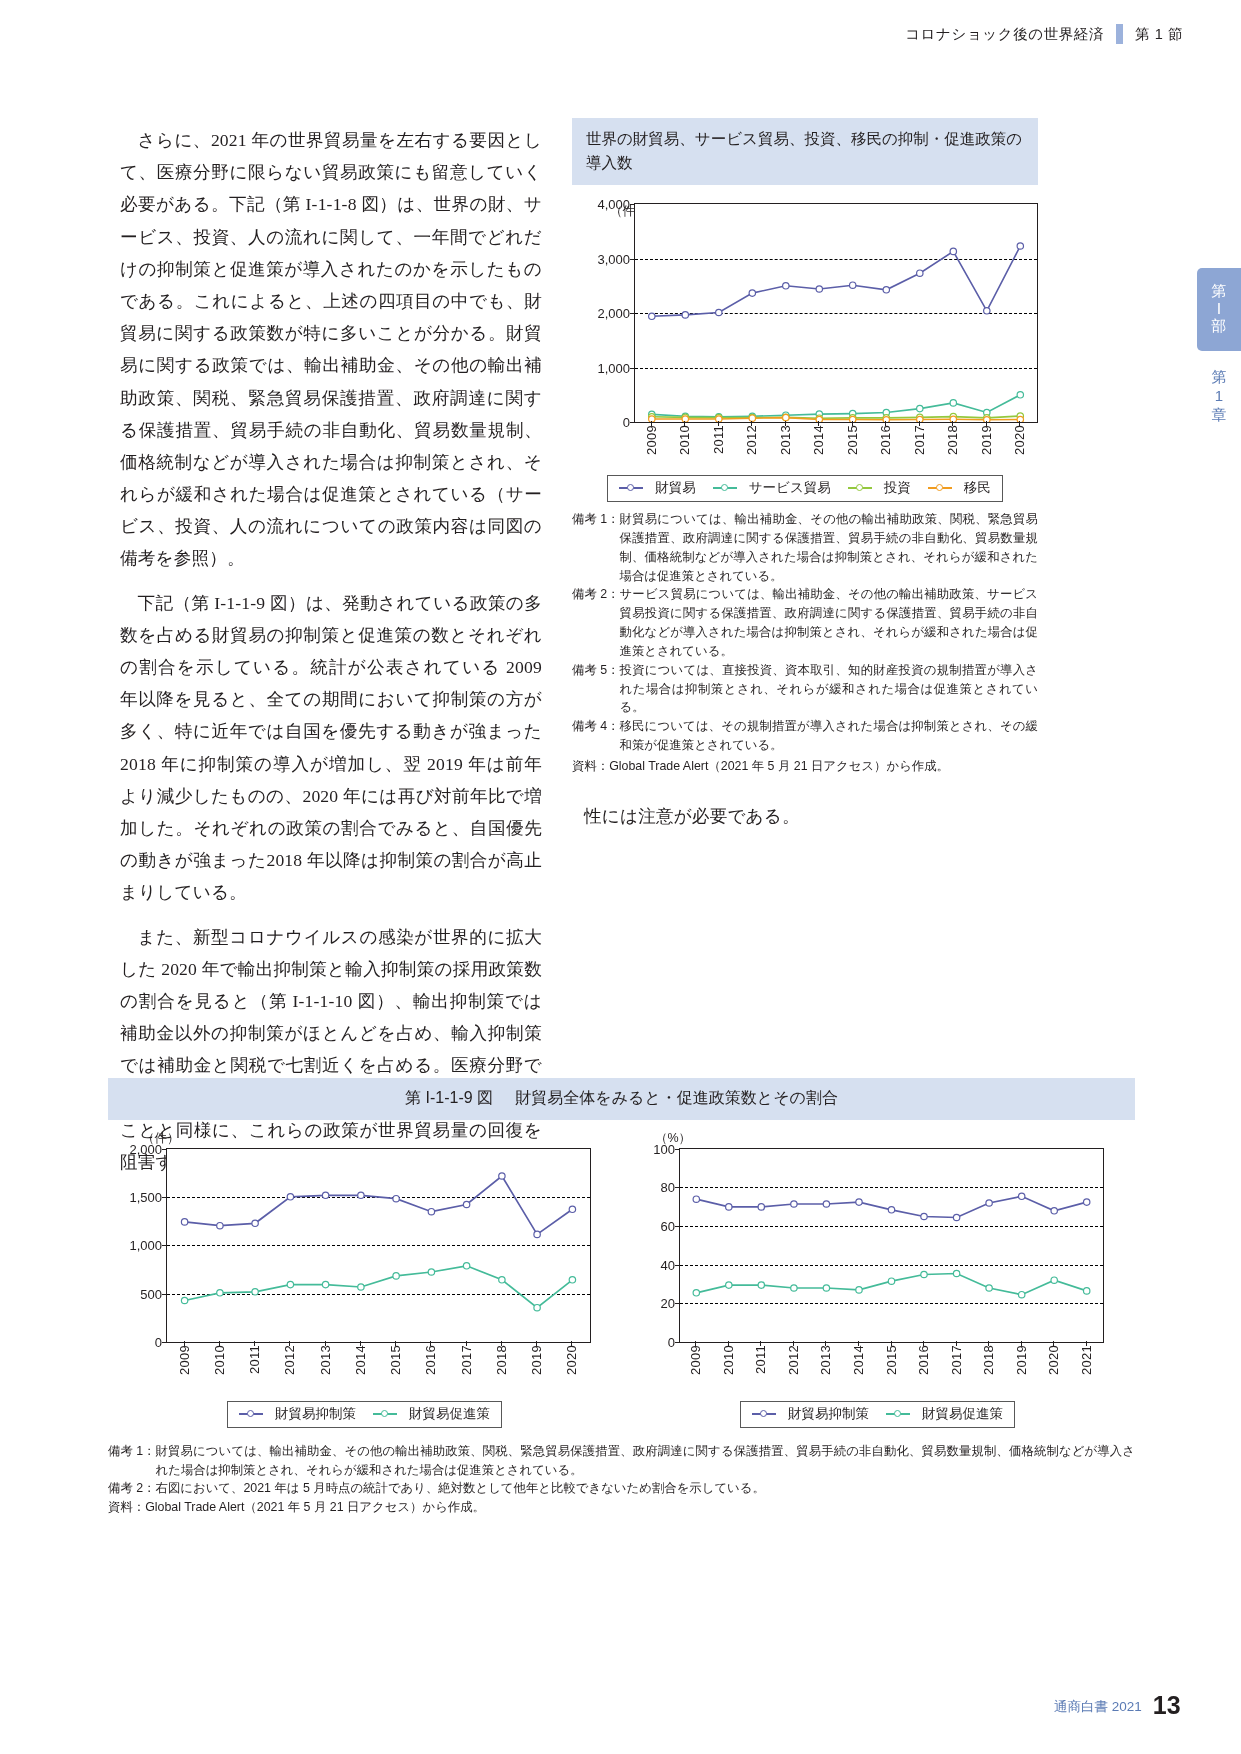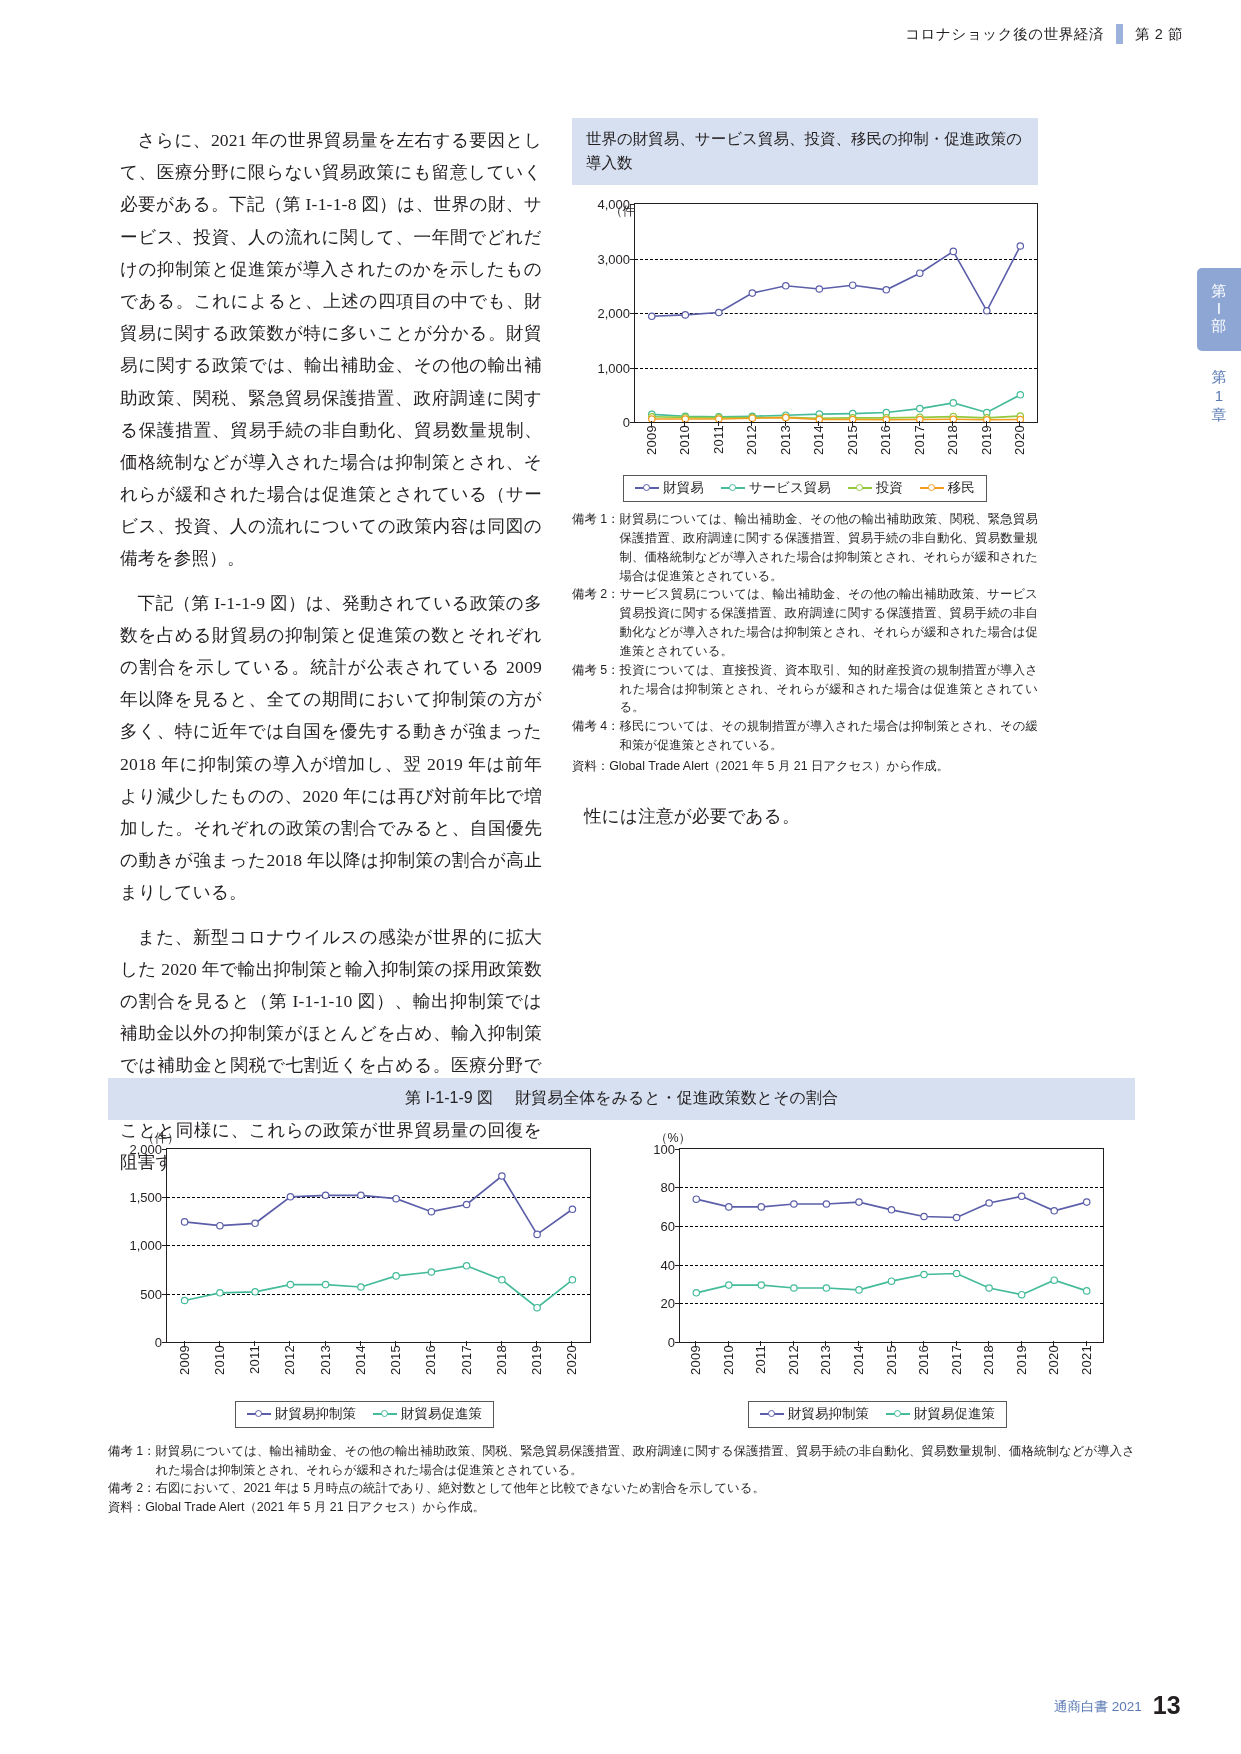--- a/index.html
+++ b/index.html
@@ -96,21 +96,21 @@
   }
   .xtickmark{position:absolute;top:0;border-left:1.2px solid #231f20;height:5px;}
 
   
   .legend {
     display:inline-flex; align-items:center; gap:17px;
     border:1px solid #585858; padding:3px 11px 4px 11px;
     font-family:"Liberation Sans", sans-serif; font-size:13.5px;
     background:#fff;
   }
-  .legend .li { display:inline-flex; align-items:center; gap:4px; white-space:nowrap;}
+  .legend .li { display:inline-flex; align-items:center; gap:12px; white-space:nowrap;}
   .legend .swatch { display:inline-block; width:24px; height:10px; position:relative; }
   .legend .swatch i {
     position:absolute; left:0; top:4px; width:24px; height:2px; display:block;
   }
   .legend .swatch b {
     position:absolute; left:8px; top:1px; width:7px; height:7px;
     border-radius:50%; background:#fff; display:block;
   }
 
   
@@ -139,21 +139,21 @@
   .footer .ftext { font-size:13.5px; color:#5b7bb4; padding-bottom:4px;}
 
   svg { display:block; }
 </style>
 </head>
 <body>
 
 <div class="runhead">
   <span class="rh-text">コロナショック後の世界経済</span>
   <span class="rh-bar"></span>
-  <span class="rh-sec">第 2 節</span>
+  <span class="rh-sec">第 1 節</span>
 </div>
 
 <div class="sidetab">
   <span class="st-line">第</span>
   <span class="st-line">Ⅰ</span>
   <span class="st-line">部</span>
 </div>
 <div class="sidetab2">
   <span class="st-line">第</span>
   <span class="st-line">1</span>

